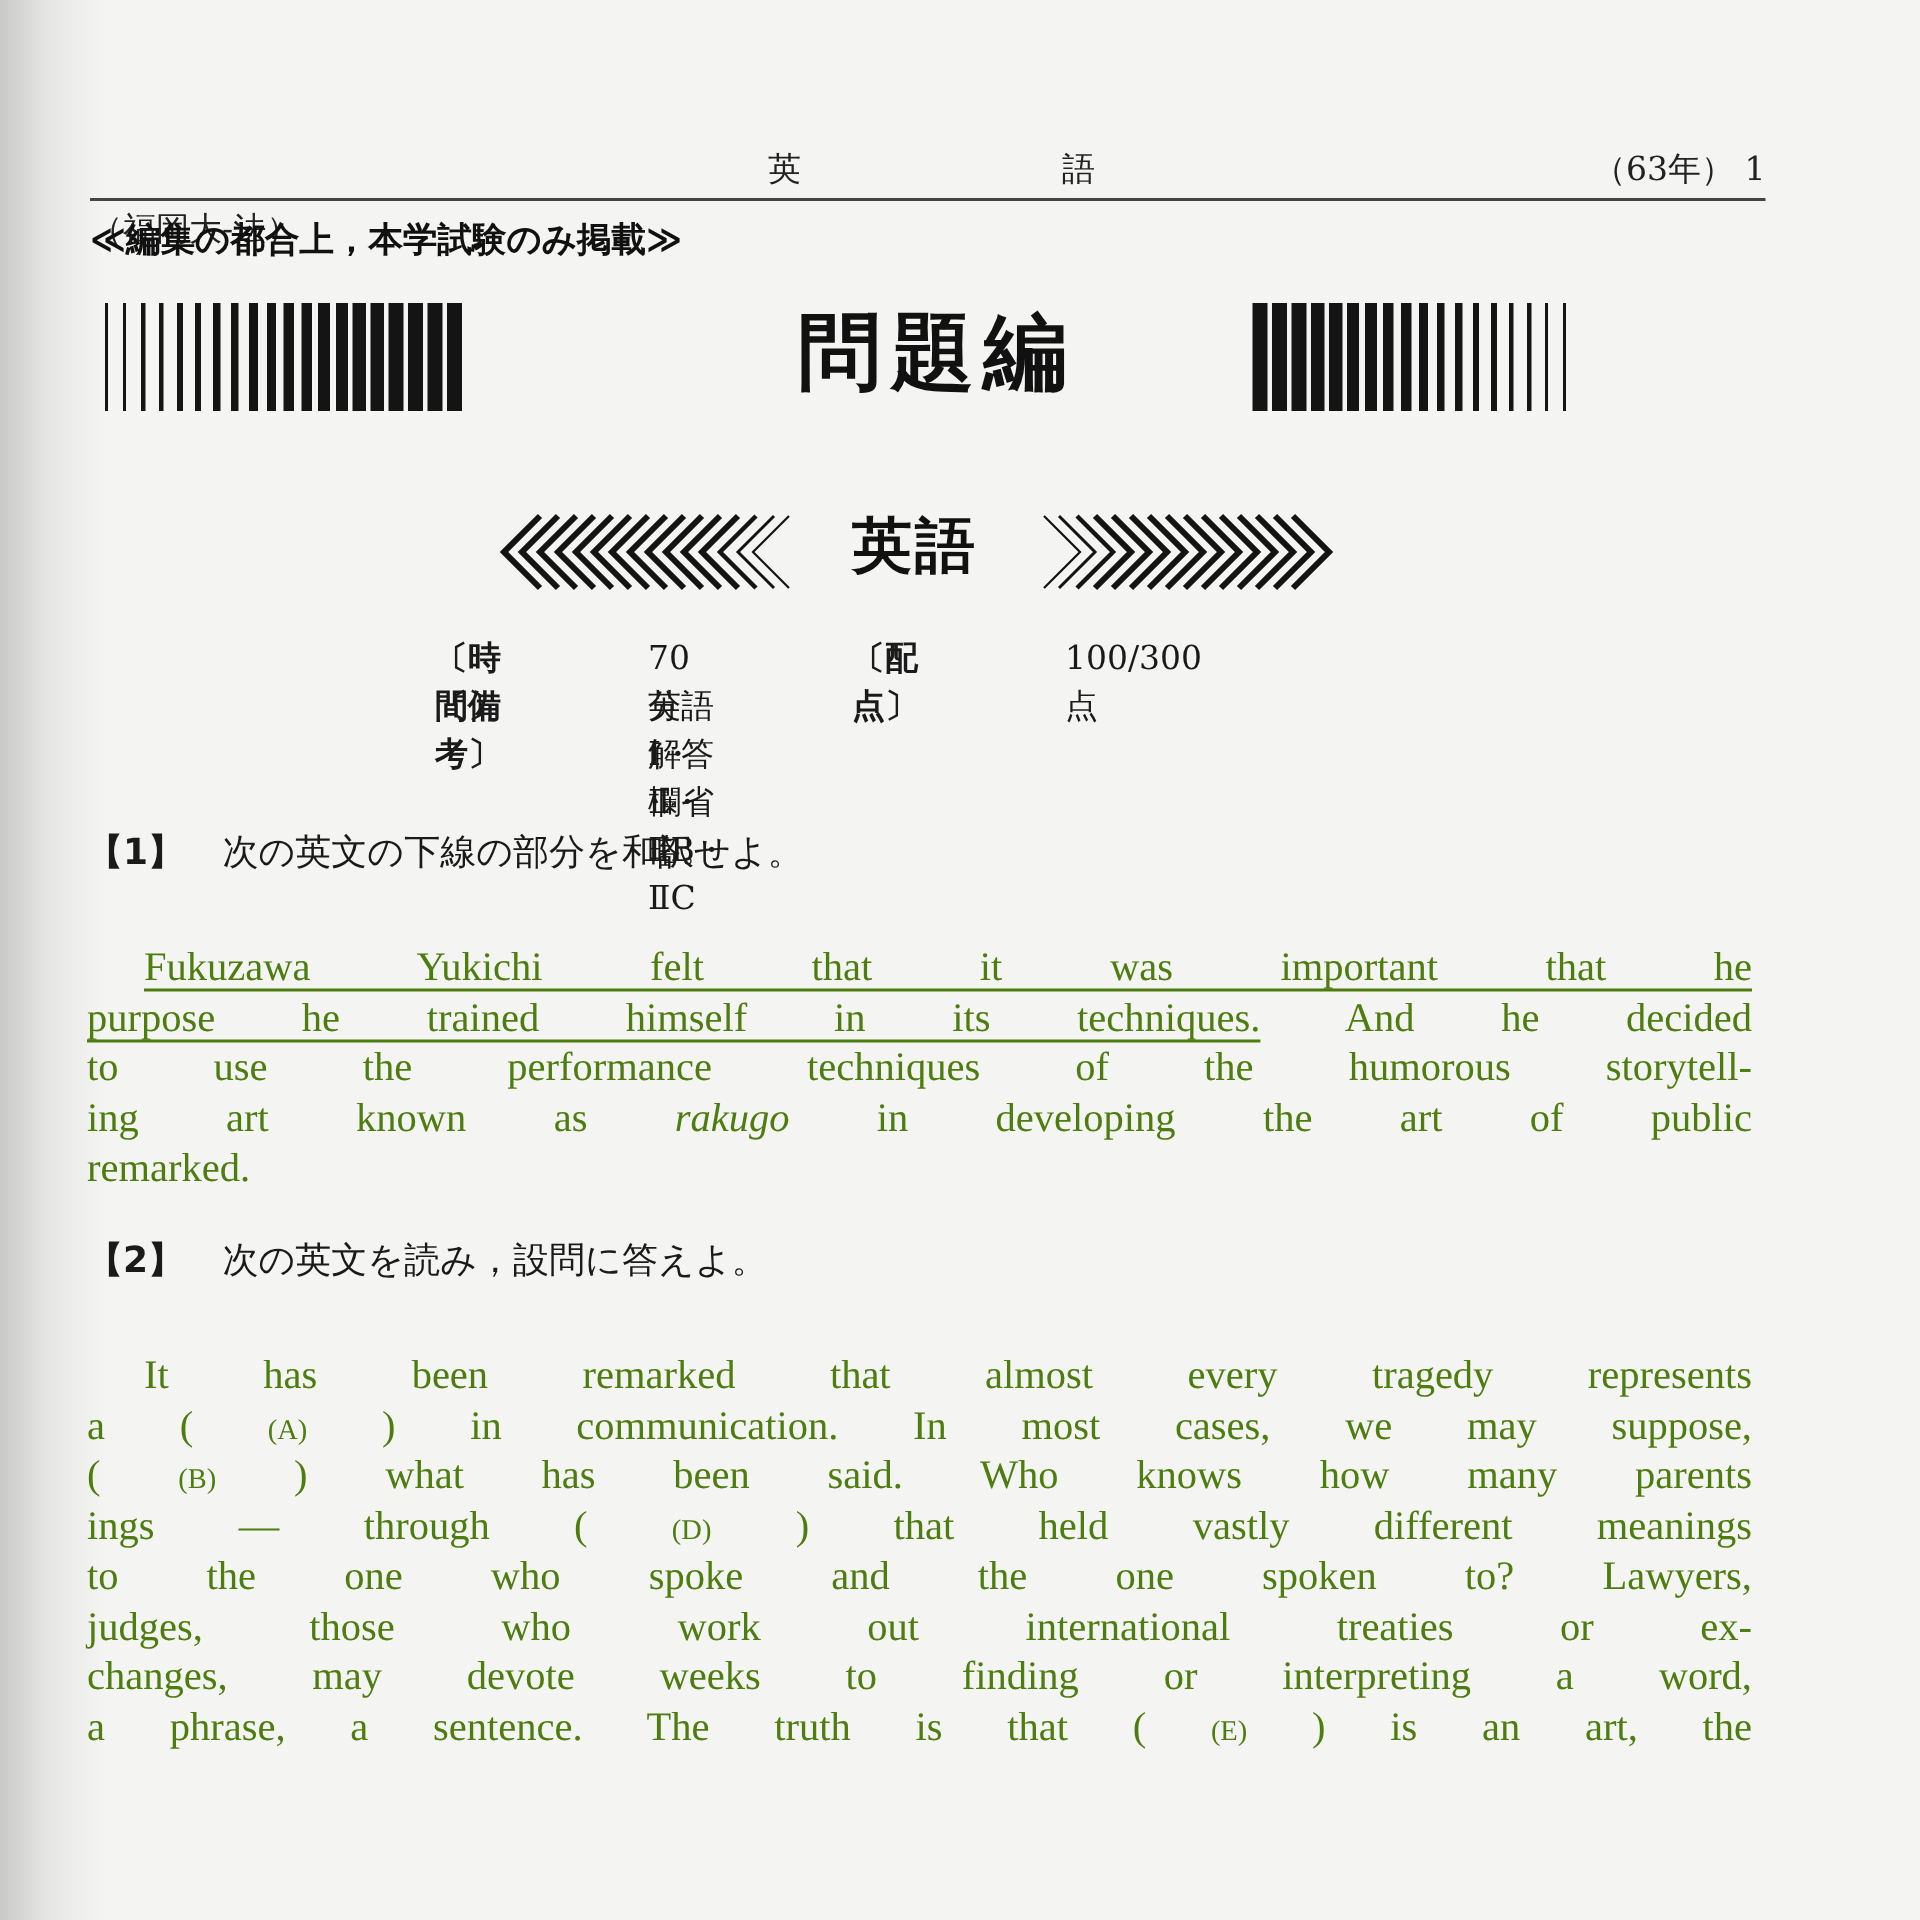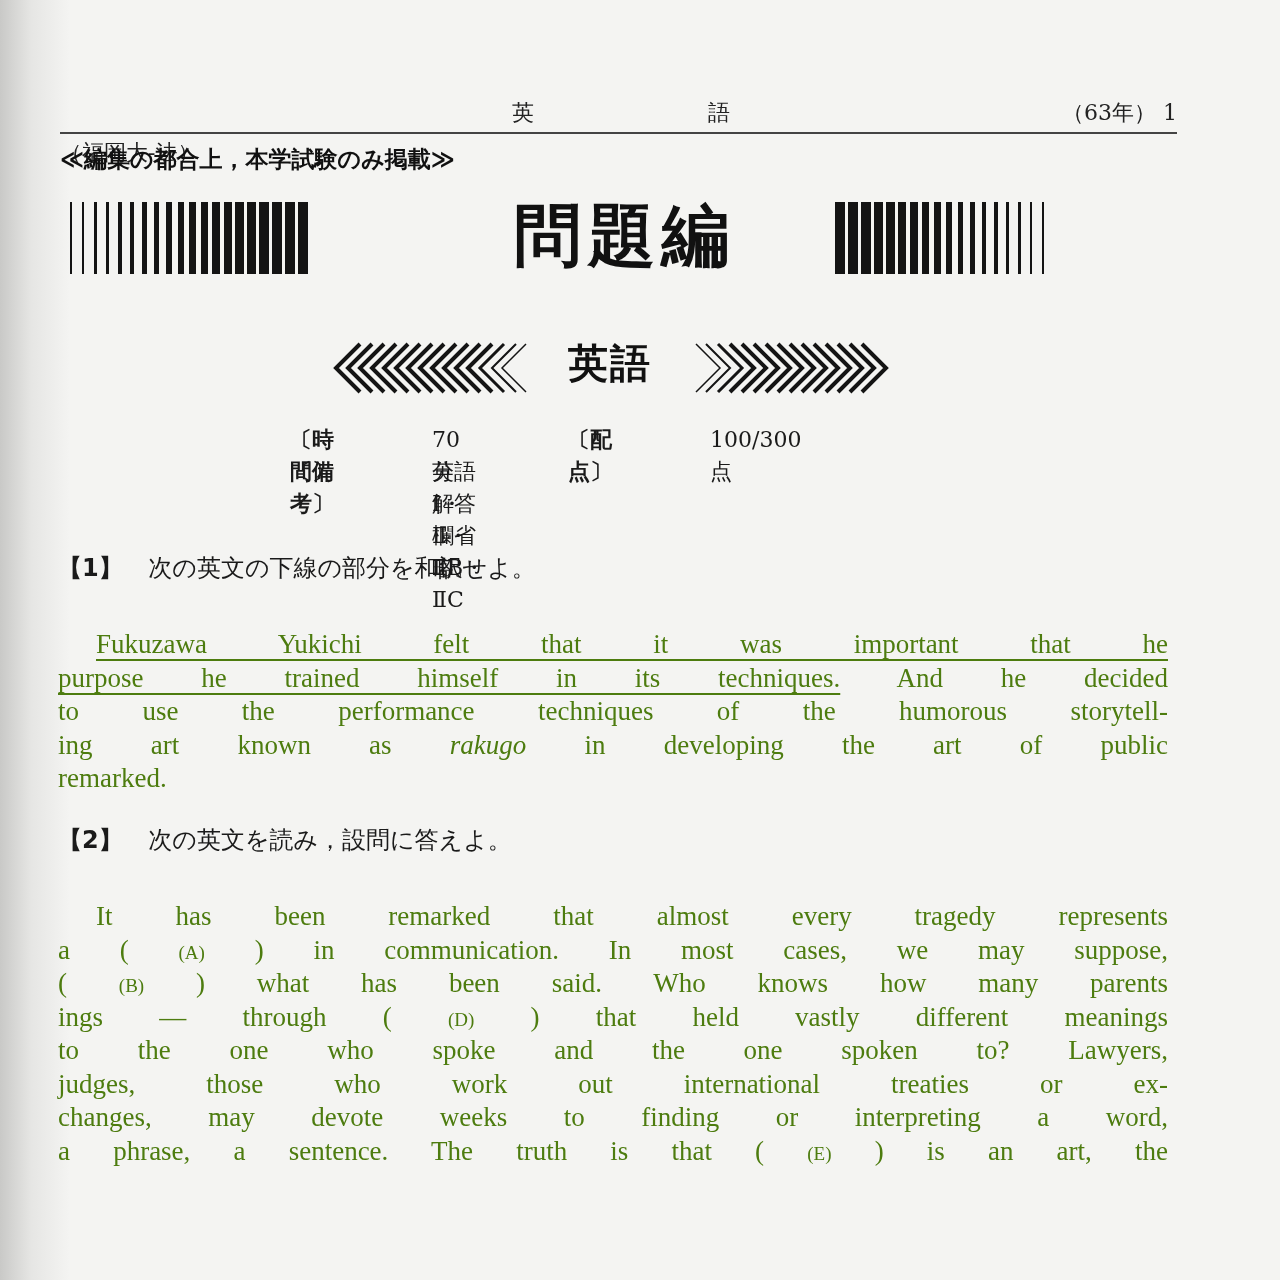--- a/index.html
+++ b/index.html
@@ -34,21 +34,21 @@
   }
 
   
   .banner { position: absolute; left: 70px; top: 198px; width: 1080px; height: 78px; }
   .bars { position: absolute; top: 4px; height: 72px; display: flex; align-items: stretch; }
   .bars.left { left: 0; width: 340px; gap: 0; }
   .bars.right { left: 765px; width: 315px; }
   .bars span { display: block; background: #141414; height: 100%; }
   .banner-title {
     position: absolute; left: 352px; top: -6px; width: 405px; text-align: center;
-    font-family: "DejaVu Sans", sans-serif; font-weight: bold; font-size: 68px; letter-spacing: 6px;
+    font-family: "DejaVu Sans", sans-serif; font-weight: bold; font-size: 56px; letter-spacing: 6px;
     color: #111; line-height: 88px;
   }
 
   
   .subject { position: absolute; left: 330px; top: 338px; width: 560px; height: 58px; }
   .chev { position: absolute; top: 4px; height: 52px; }
   .chev.left { left: 0; width: 200px; }
   .chev.right { left: 362px; width: 200px; }
   .subject-title {
     position: absolute; left: 205px; top: -2px; width: 150px; text-align: center;

